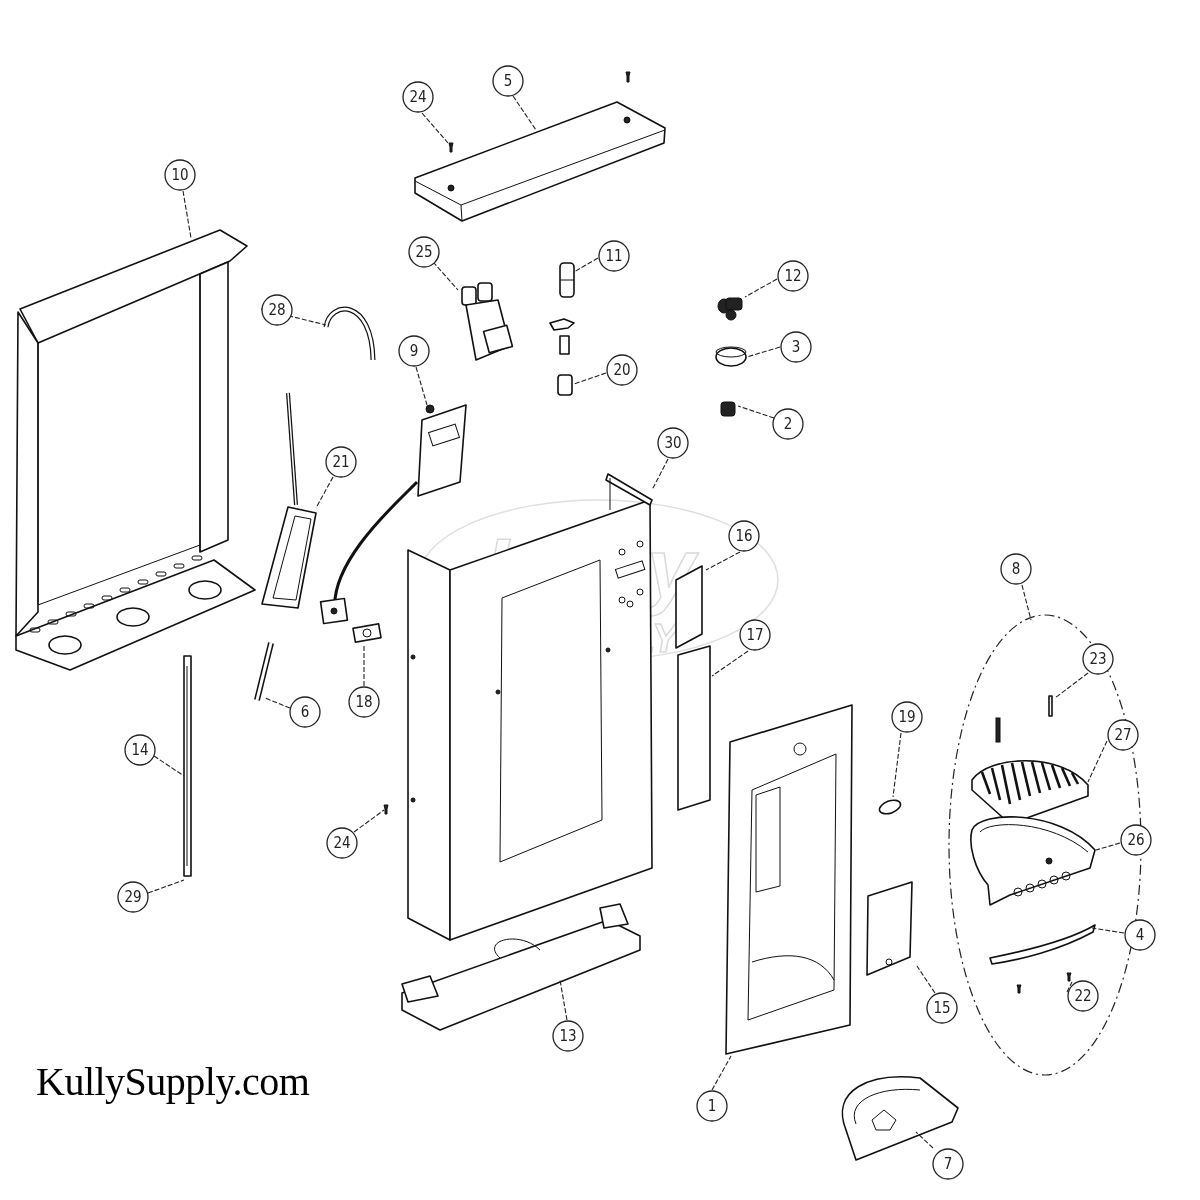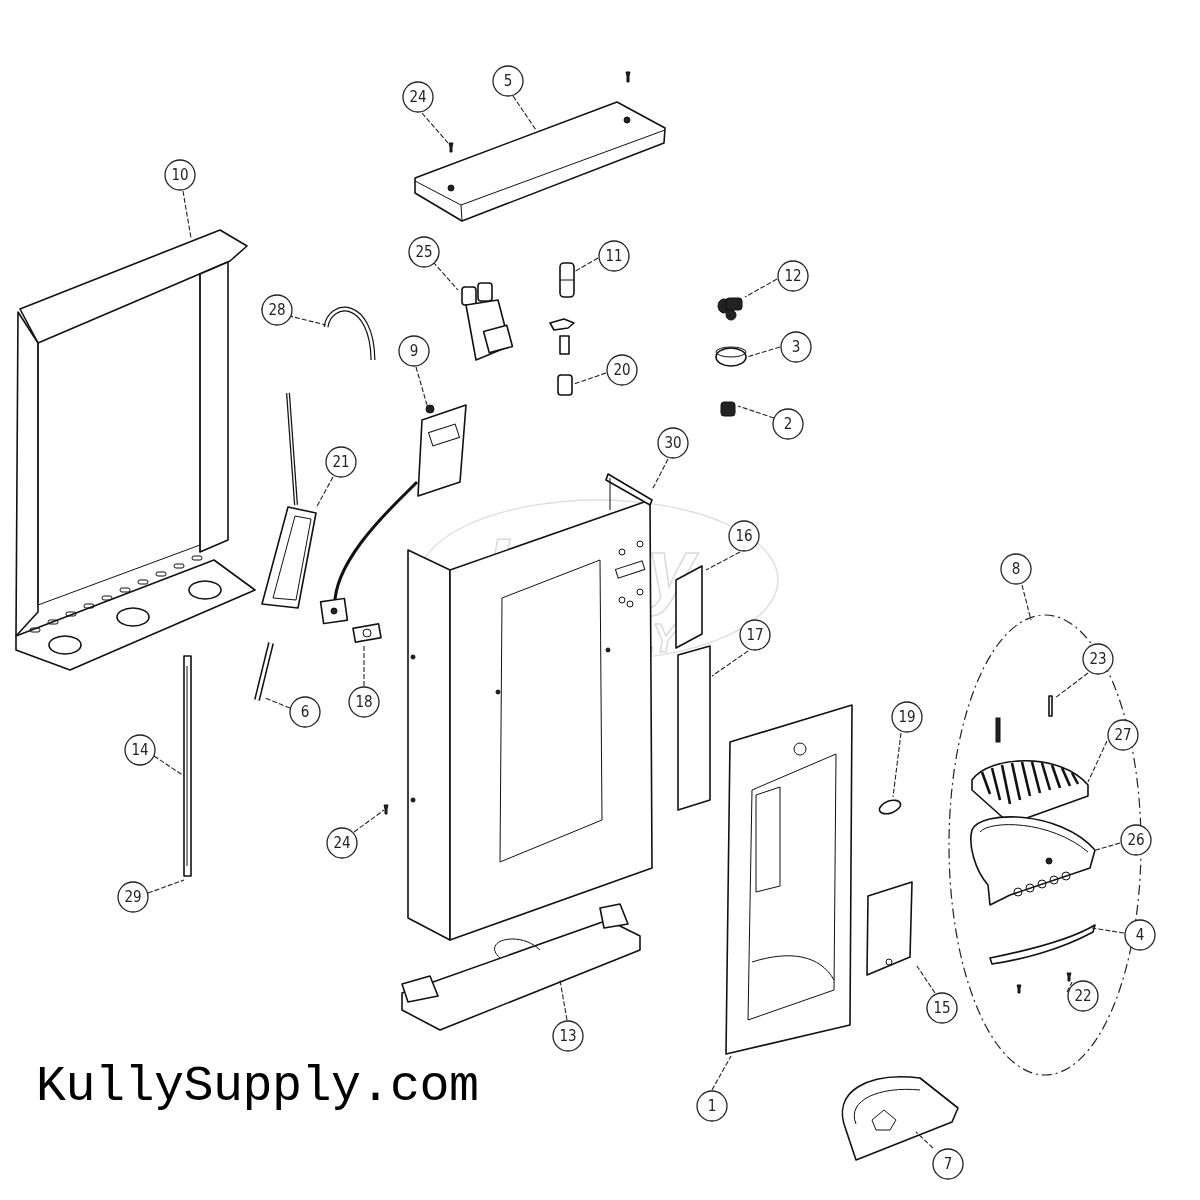--- a/index.html
+++ b/index.html
@@ -5,21 +5,21 @@
   html,body{margin:0;padding:0;background:#ffffff;}
   body{width:1200px;height:1200px;position:relative;overflow:hidden;font-family:"DejaVu Sans",sans-serif;}
   #diagram{position:absolute;left:0;top:0;width:1200px;height:1200px;}
   .callout circle{fill:#fff;stroke:#222;stroke-width:1.3;}
   .callout text{font-family:"DejaVu Sans Condensed","DejaVu Sans",sans-serif;font-size:15px;fill:#222;text-anchor:middle;dominant-baseline:central;}
   .leader{stroke:#222;stroke-width:1.1;stroke-dasharray:5 2;fill:none;}
   .part{fill:#fff;stroke:#111;stroke-width:1.6;stroke-linejoin:round;}
   .thin{fill:none;stroke:#111;stroke-width:1;}
   .dark{fill:#222;stroke:#111;stroke-width:1;}
   .wm{font-family:"Liberation Sans",sans-serif;font-weight:bold;font-style:italic;fill:none;stroke:#d6d6d6;stroke-width:1.5;}
-  #brand{position:absolute;left:36px;top:1058px;font-family:Liberation Mono, monospace;font-size:50px;color:#000;letter-spacing:-0.5px;}
+  #brand{position:absolute;left:36px;top:1058px;font-family:Liberation Serif, serif;font-size:40px;color:#000;letter-spacing:-0.5px;}
 </style>
 </head>
 <body>
 
 <svg id="diagram" viewBox="0 0 1200 1200" xmlns="http://www.w3.org/2000/svg">
 
   <g opacity="0.9">
     <ellipse cx="598" cy="580" rx="180" ry="80" fill="none" stroke="#dcdcdc" stroke-width="1.5"></ellipse>
     <text class="wm" x="590" y="598" font-size="86" text-anchor="middle">Kully</text>
     <text class="wm" x="600" y="652" font-size="40" text-anchor="middle">SUPPLY</text>

